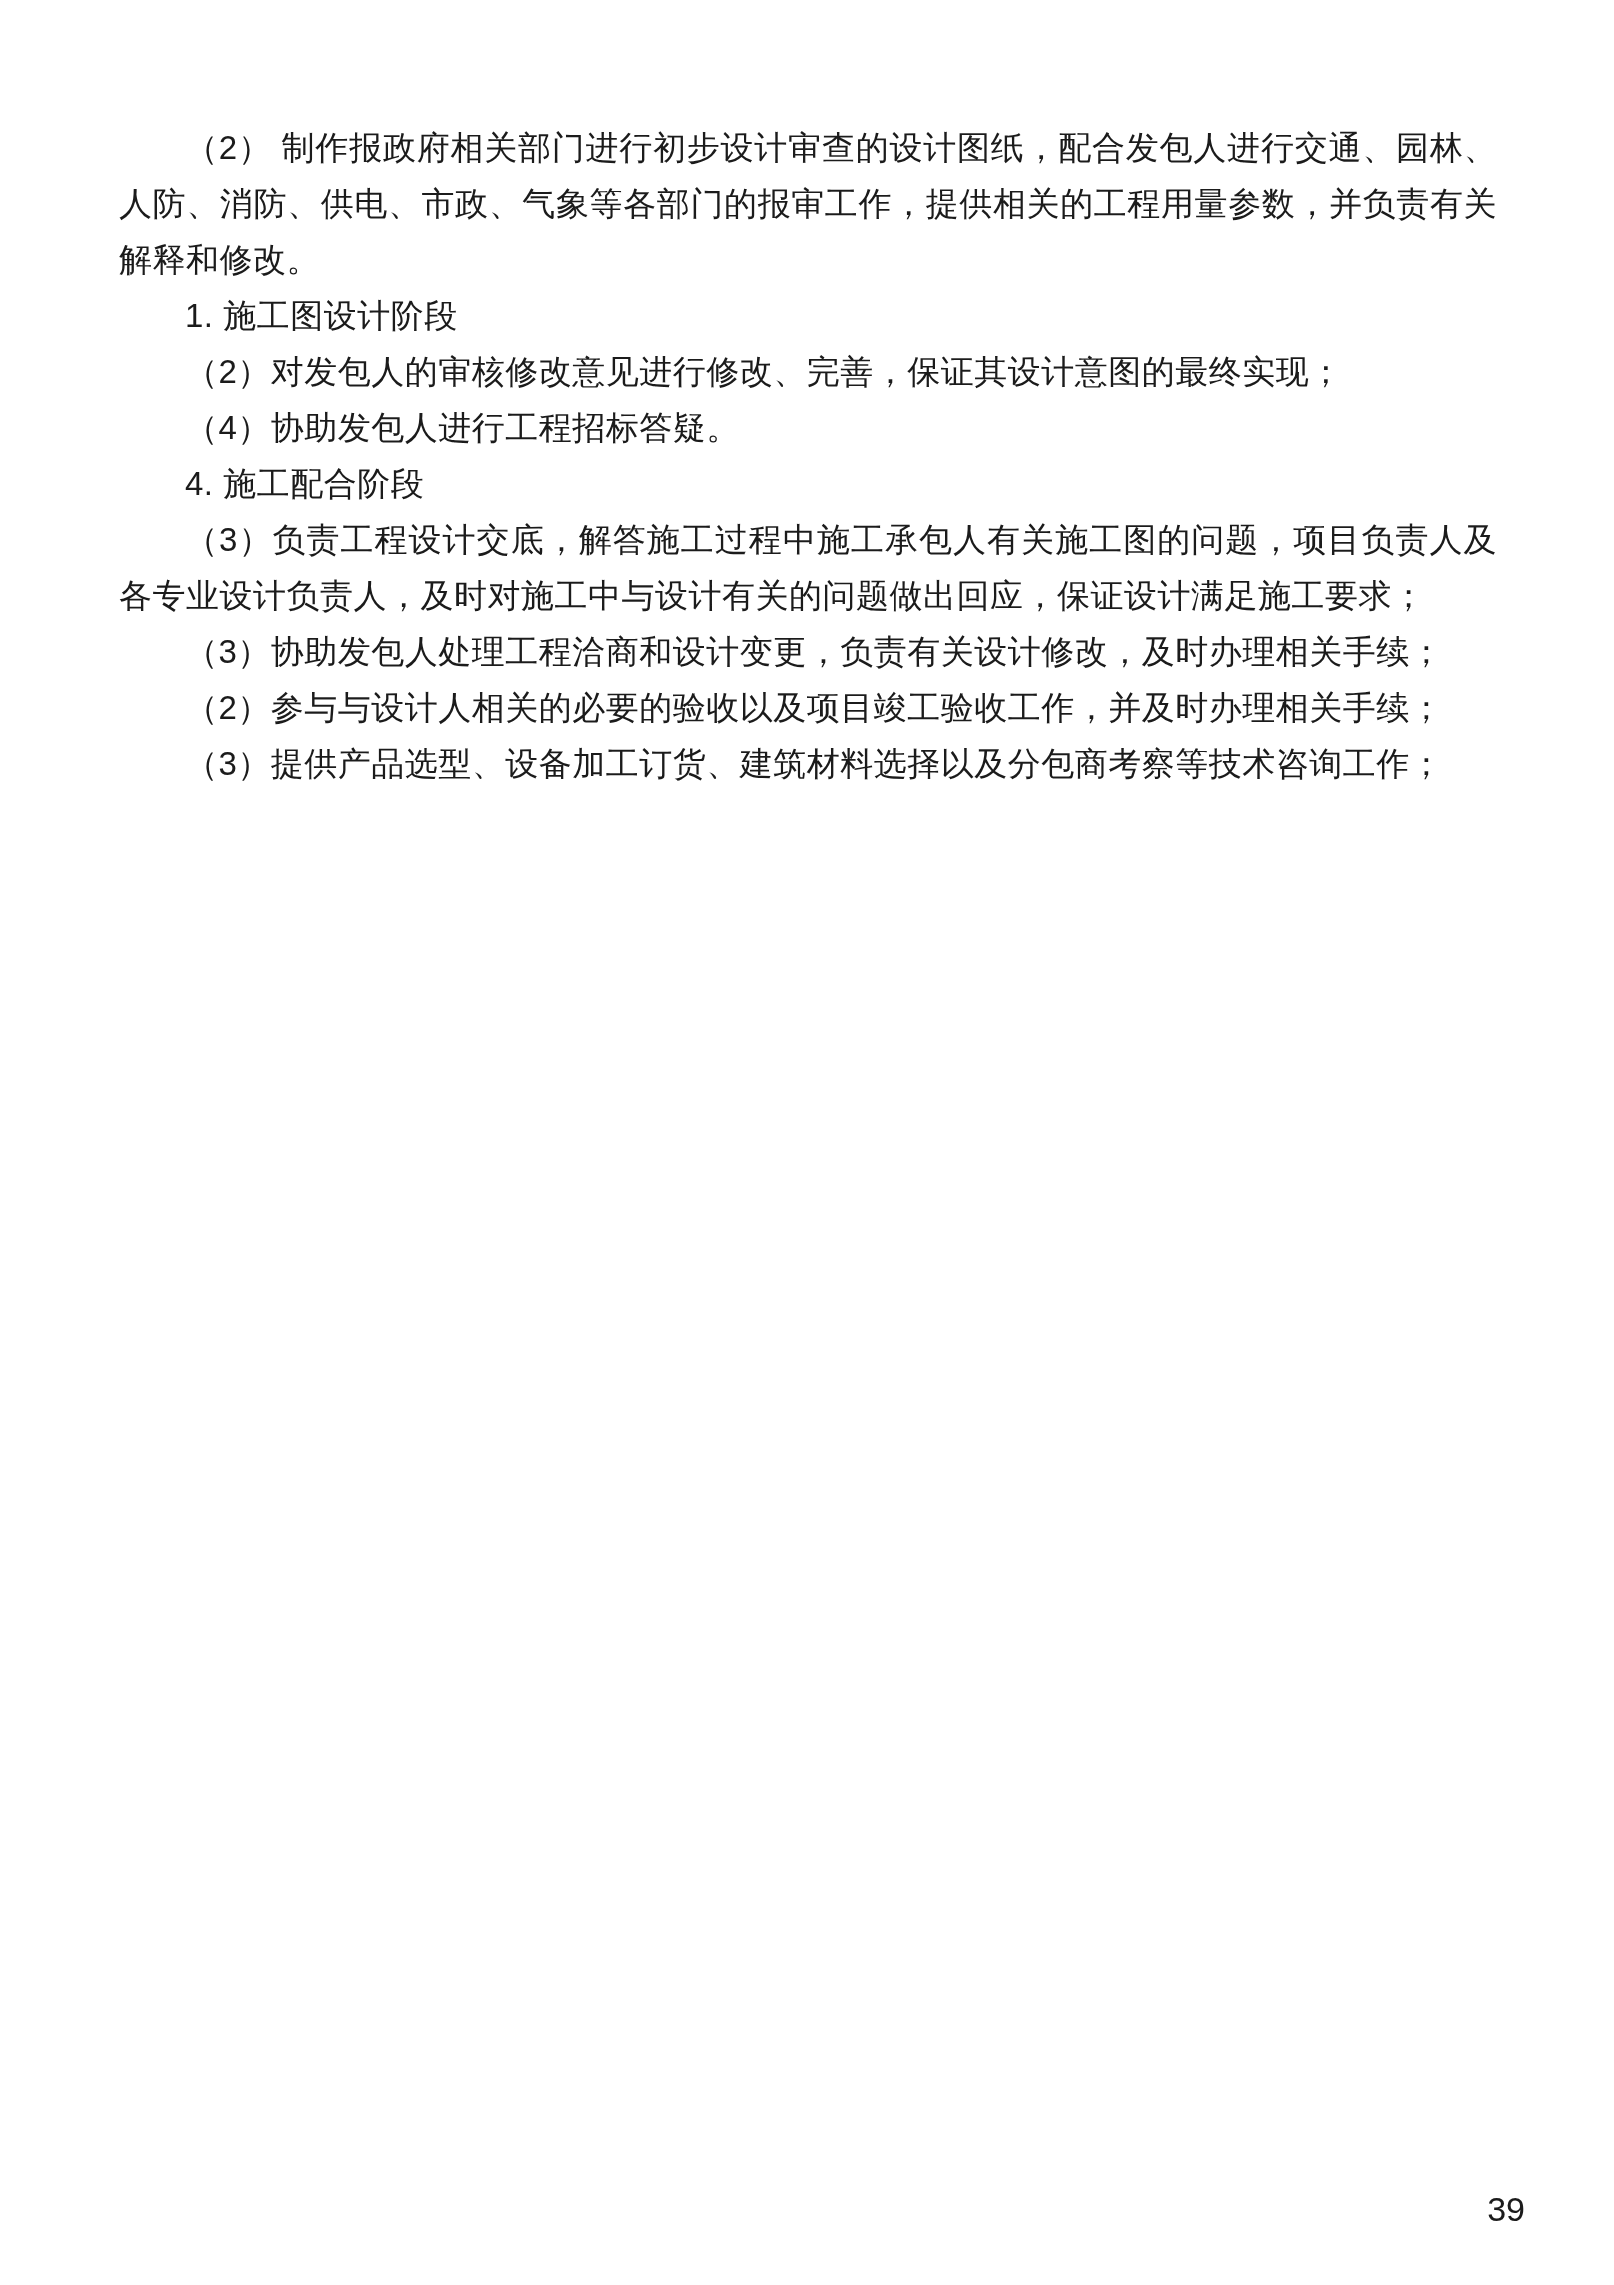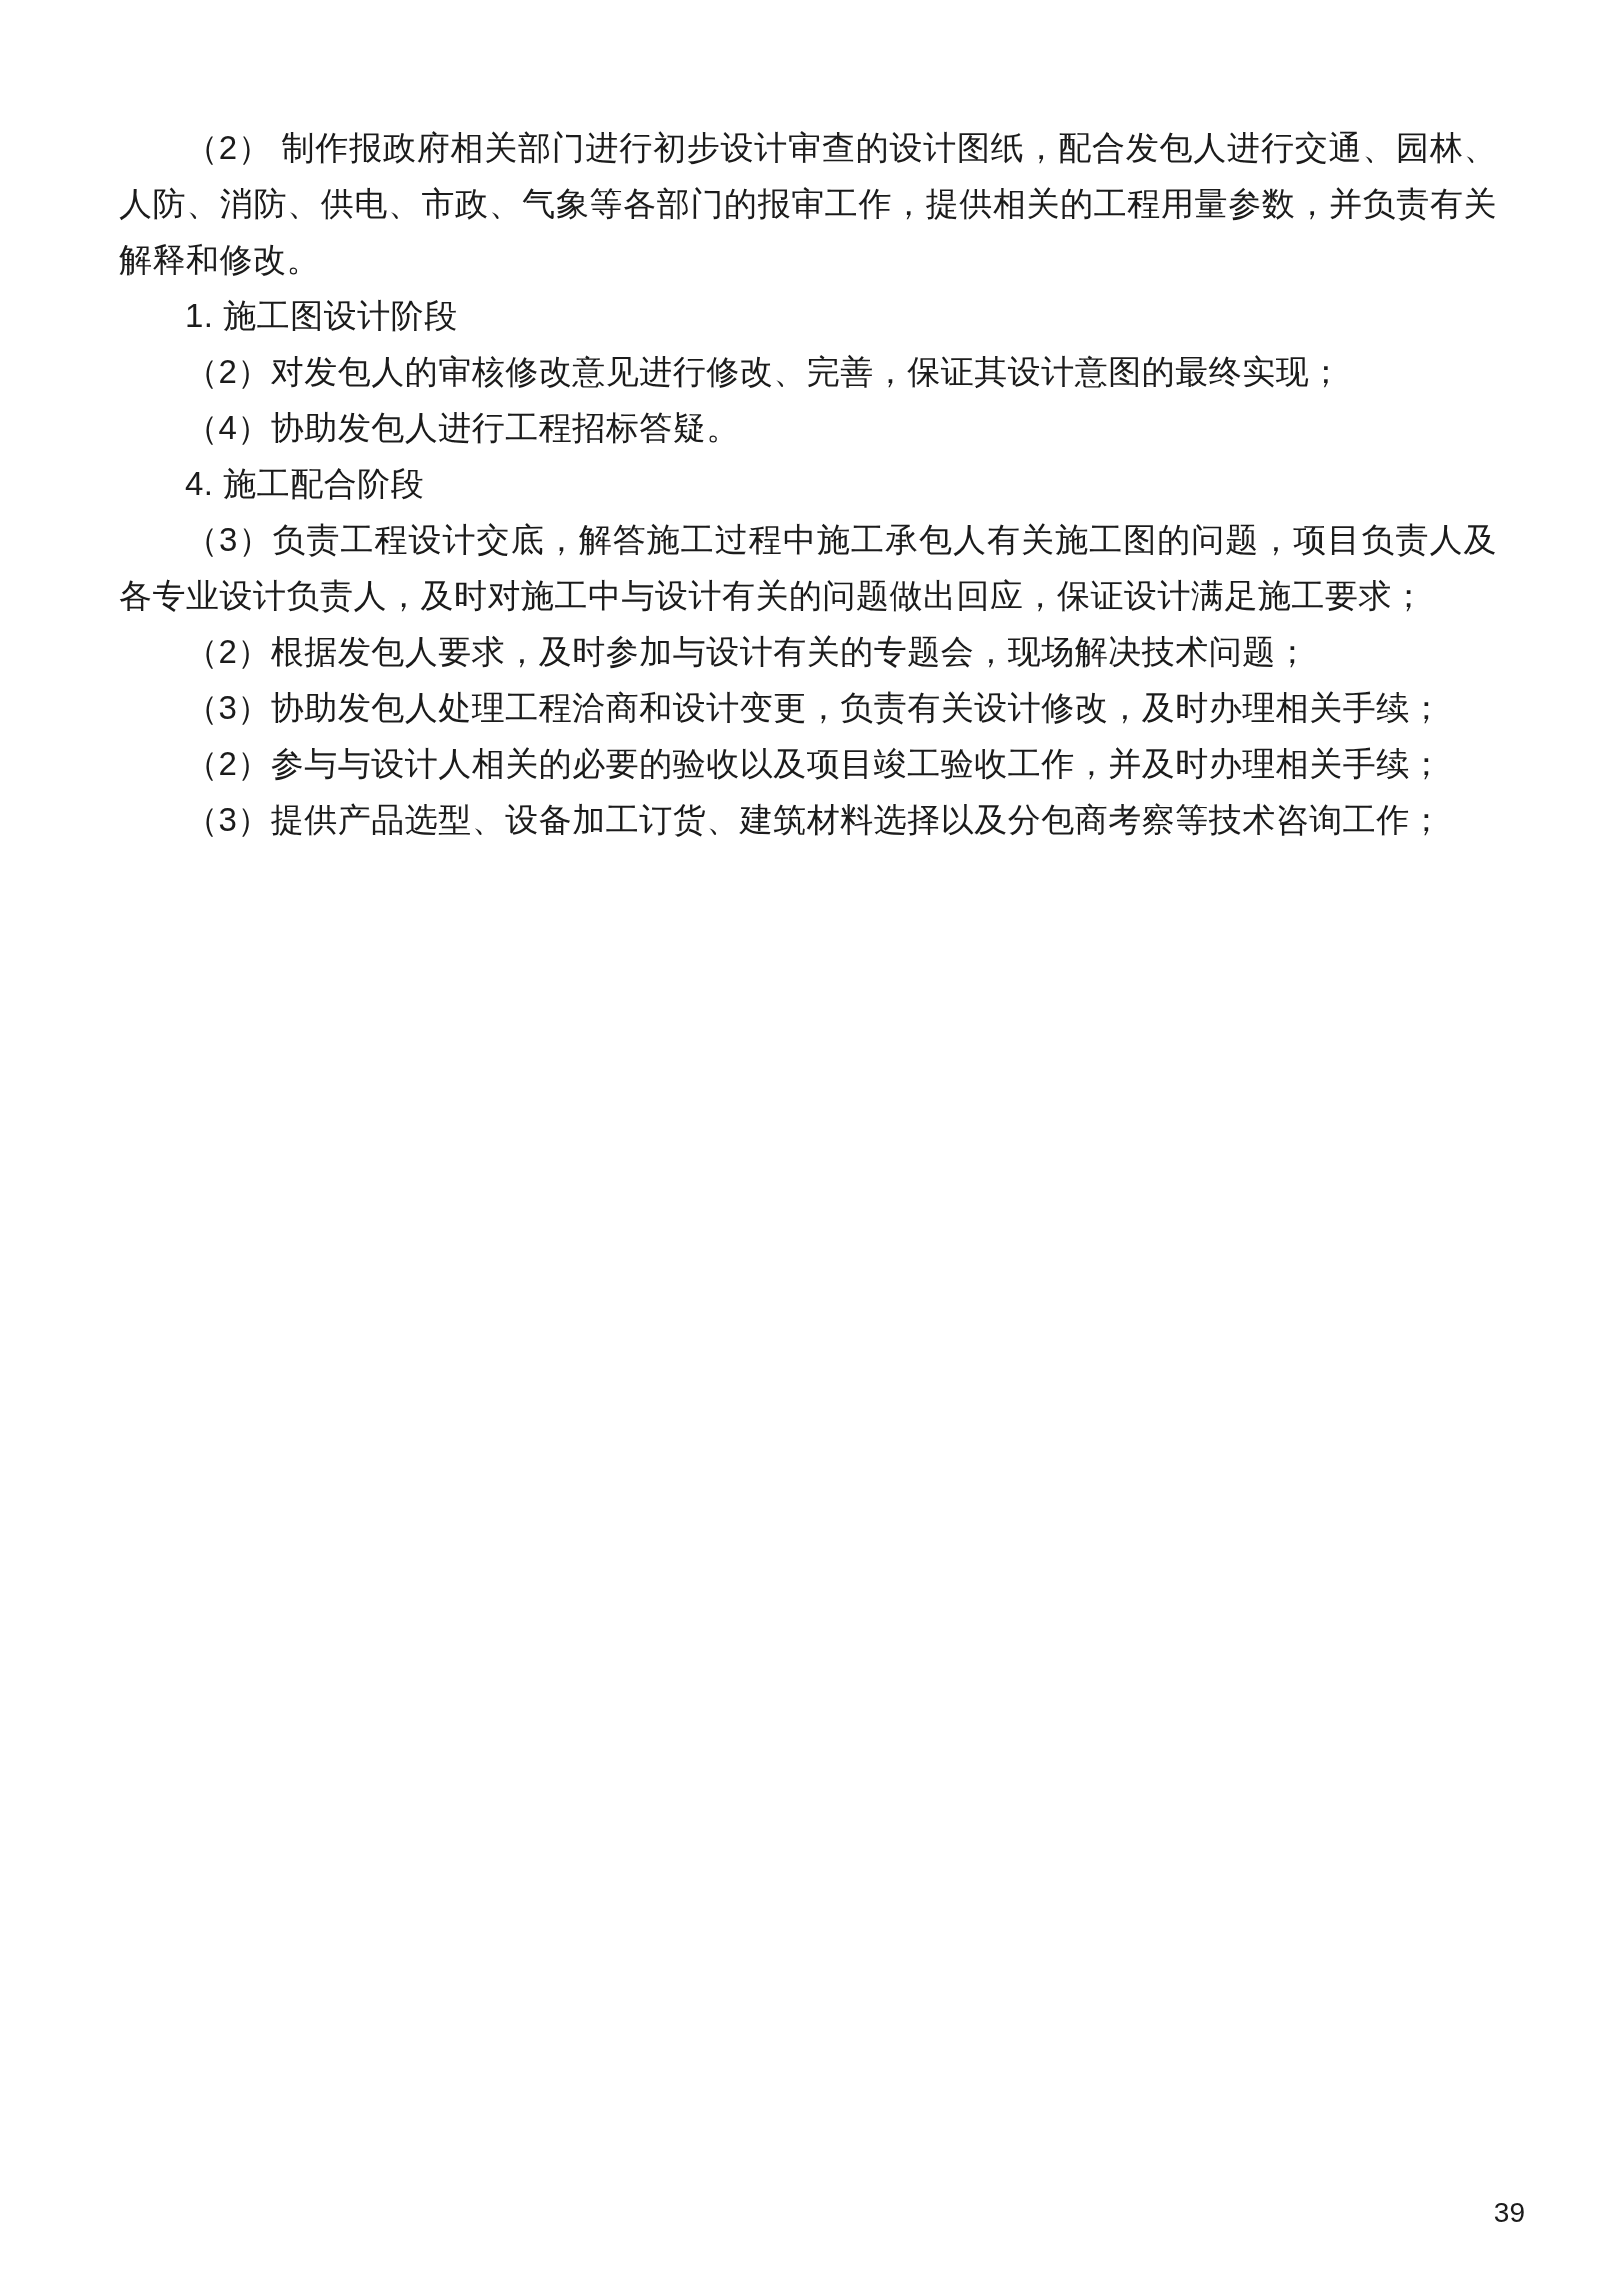--- a/index.html
+++ b/index.html
@@ -29,35 +29,34 @@
     line-height: 56px;
     text-indent: 2em;
     text-align: justify;
     letter-spacing: 0.5px;
     color: #1b1b1b;
   }
   .page-number {
     position: absolute;
     right: 90px;
     bottom: 56px;
-    font-size: 28px;
+    font-size: 34px;
     color: #1b1b1b;
   }
 </style>
 </head>
 <body>
 
 <div class="page">
   <div class="content">
     <p>（2） 制作报政府相关部门进行初步设计审查的设计图纸，配合发包人进行交通、园林、人防、消防、供电、市政、气象等各部门的报审工作，提供相关的工程用量参数，并负责有关解释和修改。</p>
     <p>1. 施工图设计阶段</p>
     <p>（2）对发包人的审核修改意见进行修改、完善，保证其设计意图的最终实现；</p>
     <p>（4）协助发包人进行工程招标答疑。</p>
     <p>4. 施工配合阶段</p>
     <p>（3）负责工程设计交底，解答施工过程中施工承包人有关施工图的问题，项目负责人及各专业设计负责人，及时对施工中与设计有关的问题做出回应，保证设计满足施工要求；</p>
-    <p>（2）根据发包人要求，及时参加与设计有关的专题会，现场解决技术问题；</p>
     <p>（3）协助发包人处理工程洽商和设计变更，负责有关设计修改，及时办理相关手续；</p>
     <p>（2）参与与设计人相关的必要的验收以及项目竣工验收工作，并及时办理相关手续；</p>
     <p>（3）提供产品选型、设备加工订货、建筑材料选择以及分包商考察等技术咨询工作；</p>
   </div>
   <div class="page-number">39</div>
 </div>
 
 
 </body></html>

